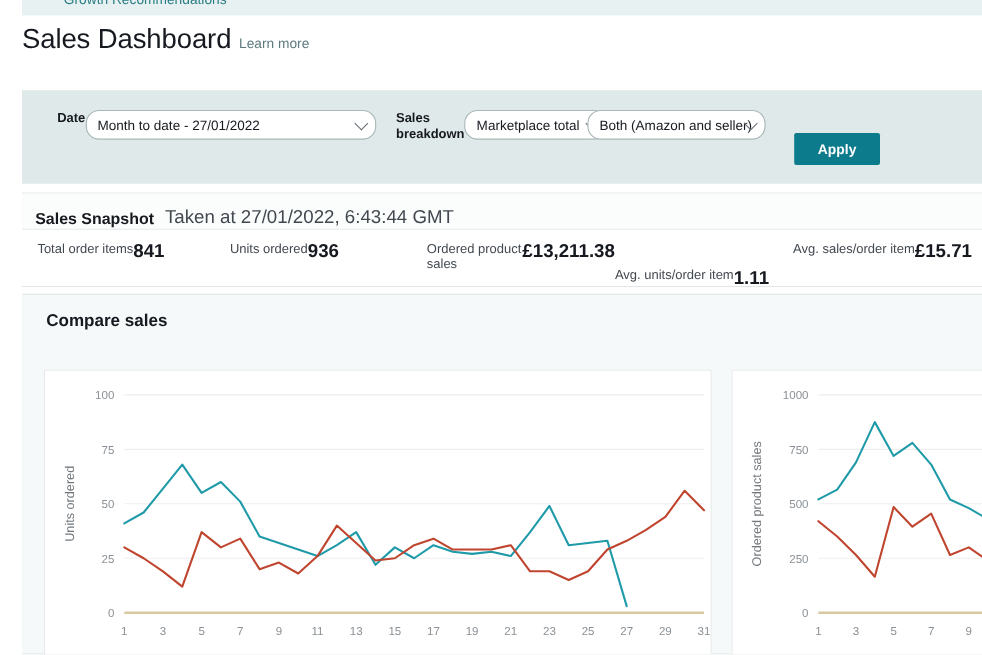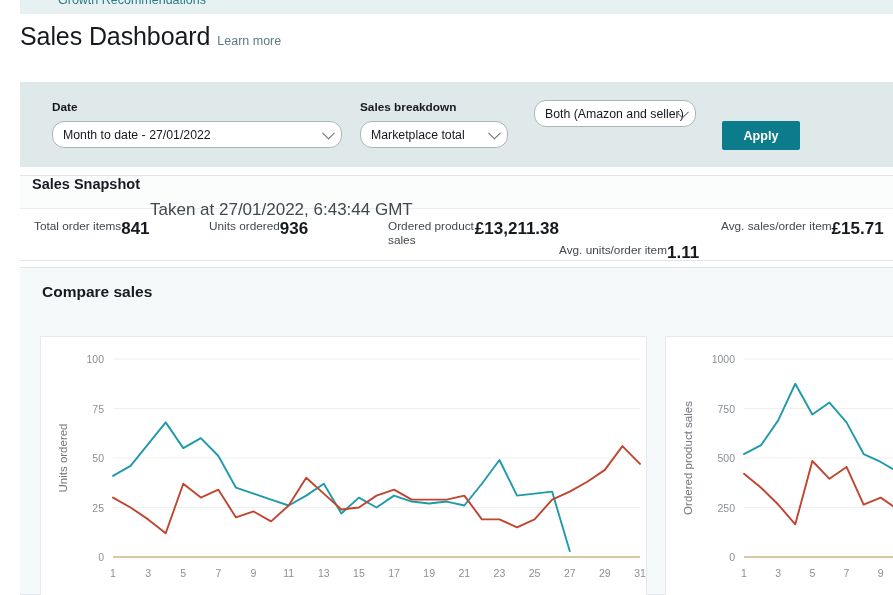--- a/index.html
+++ b/index.html
@@ -34,21 +34,21 @@
     font-size:12.5px; color:#5f7b80; text-decoration:none; cursor:pointer;
   }
 
   
   .filter-bar {
     position:absolute; left:20px; top:82px; width:873px; height:85px;
     background:#dfe9e9;
     display:flex; align-items:flex-start; padding:18px 0 0 32px;
     box-sizing:border-box;
   }
-  .field { display:flex; flex-direction:column; }
+  .field { display:flex; }
   .field-label {
     font-size:11.8px; font-weight:700; color:#16191f; margin-bottom:7px;
   }
   .select {
     position:relative; background:#ffffff; border:1px solid #aab7b8;
     border-radius:12px; height:27px; display:flex; align-items:center;
     padding:0 24px 0 10px; box-sizing:border-box; cursor:pointer;
   }
   .select-value { font-size:12.3px; color:#16191f; white-space:nowrap; }
   .chev {
@@ -70,21 +70,21 @@
     display:flex; align-items:center; justify-content:center;
   }
 
   
   .snapshot {
     position:absolute; left:20px; top:175px; width:873px; height:86px;
     background:#ffffff; border:1px solid #e3e6e8; border-left:none; border-right:none;
     box-sizing:border-box;
   }
   .snapshot-head {
-    height:32px; display:flex; align-items:flex-start; gap:10px;
+    height:32px; display:flex; align-items:flex-end; gap:10px;
     padding-left:12px; border-bottom:1px solid #eaedef;
     background:#fbfcfc;
   }
   .snapshot-title { font-size:14.5px; font-weight:700; color:#16191f; }
   .snapshot-sub { font-size:17px; color:#42484f;margin-top:24px; }
   .metrics { display:flex; padding:10px 0 0 14px; }
   .metric { display:flex; flex-direction:row; }
   .metric-label { font-size:11.8px; color:#42484f; margin-bottom:2px; }
   .metric-value { font-size:17px; font-weight:700; color:#16191f; }
   .m0 { width:175px; }

